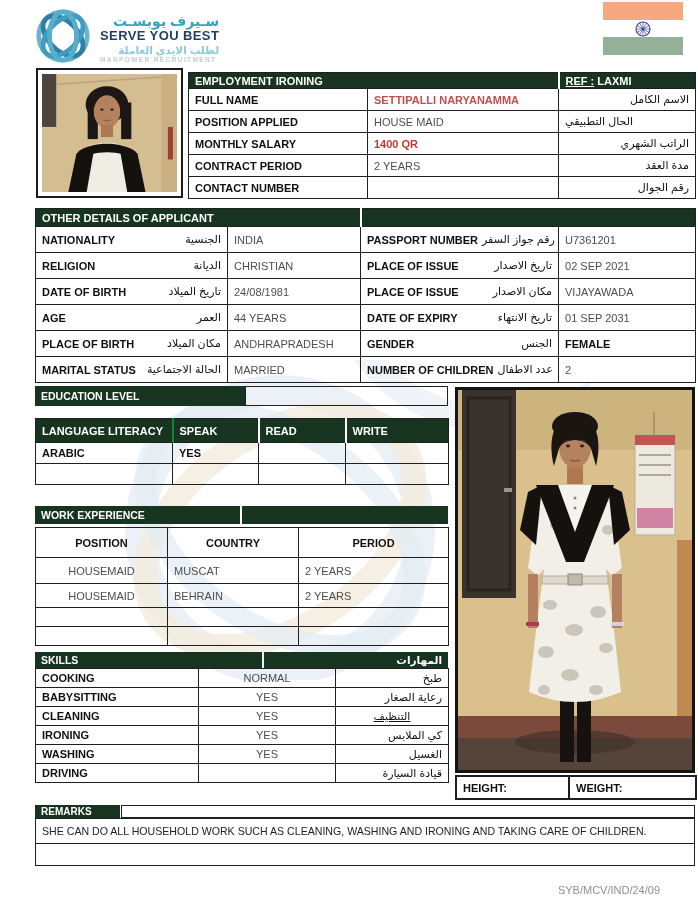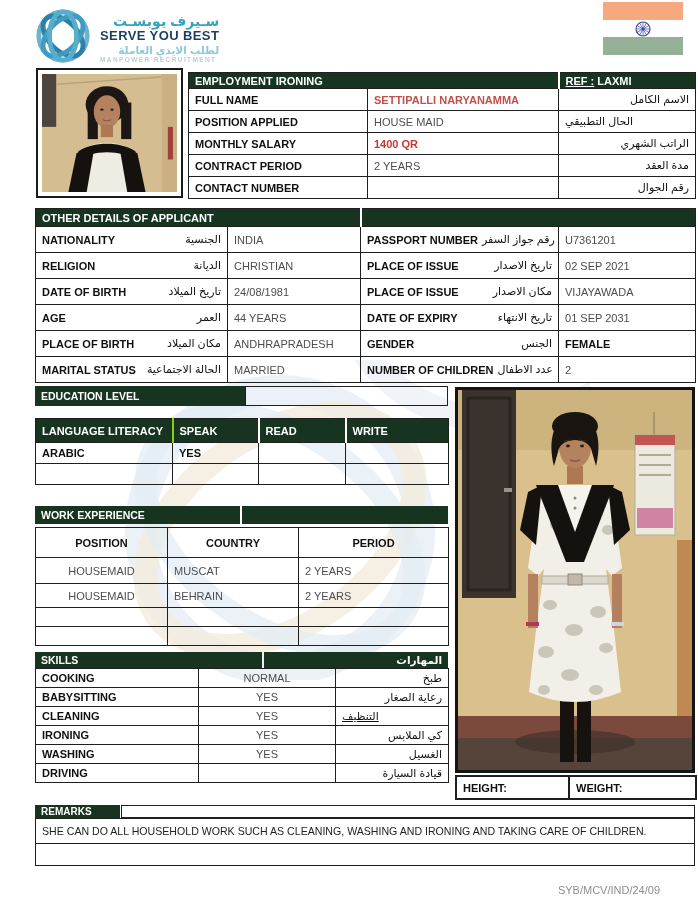--- a/index.html
+++ b/index.html
@@ -279,21 +279,21 @@
   <table id="lang">
     <colgroup>
         <col style="width:137px">
         <col style="width:86px">
         <col style="width:87px">
         <col style="width:103px">
       </colgroup>
     <tbody>
         <tr class="green" style="height:24px;">
       <td>LANGUAGE LITERACY</td>
-      <td style="border-left:2px solid #84cc16;">SPEAK</td>
+      <td style="border-left:2px solid #15803d;">SPEAK</td>
       <td style="border-left:2px solid #fff;">READ</td>
       <td style="border-left:2px solid #fff;">WRITE</td>
     </tr>
     <tr style="height:21px;">
       <td class="lab">ARABIC</td>
       <td class="lab">YES</td>
       <td></td>
       <td></td>
     </tr>
     <tr style="height:21px;">
@@ -357,21 +357,21 @@
       <td class="ar" style="text-align:right;">طبخ</td>
     </tr>
     <tr style="height:19px;">
       <td class="lab">BABYSITTING</td>
       <td class="val ctr">YES</td>
       <td class="ar" style="text-align:right;">رعاية الصغار</td>
     </tr>
     <tr style="height:19px;">
       <td class="lab">CLEANING</td>
       <td class="val ctr">YES</td>
-      <td class="ar" style="text-align:left;text-decoration:underline;">التنظيف</td>
+      <td class="ar" style="text-align:center;text-decoration:underline;">التنظيف</td>
     </tr>
     <tr style="height:19px;">
       <td class="lab">IRONING</td>
       <td class="val ctr">YES</td>
       <td class="ar" style="text-align:right;">كي الملابس</td>
     </tr>
     <tr style="height:19px;">
       <td class="lab">WASHING</td>
       <td class="val ctr">YES</td>
       <td class="ar" style="text-align:right;">الغسيل</td>

